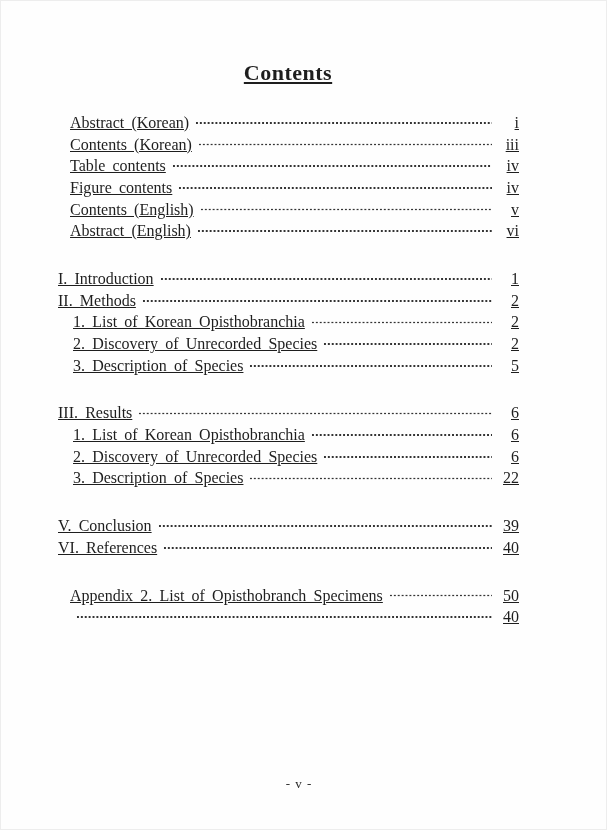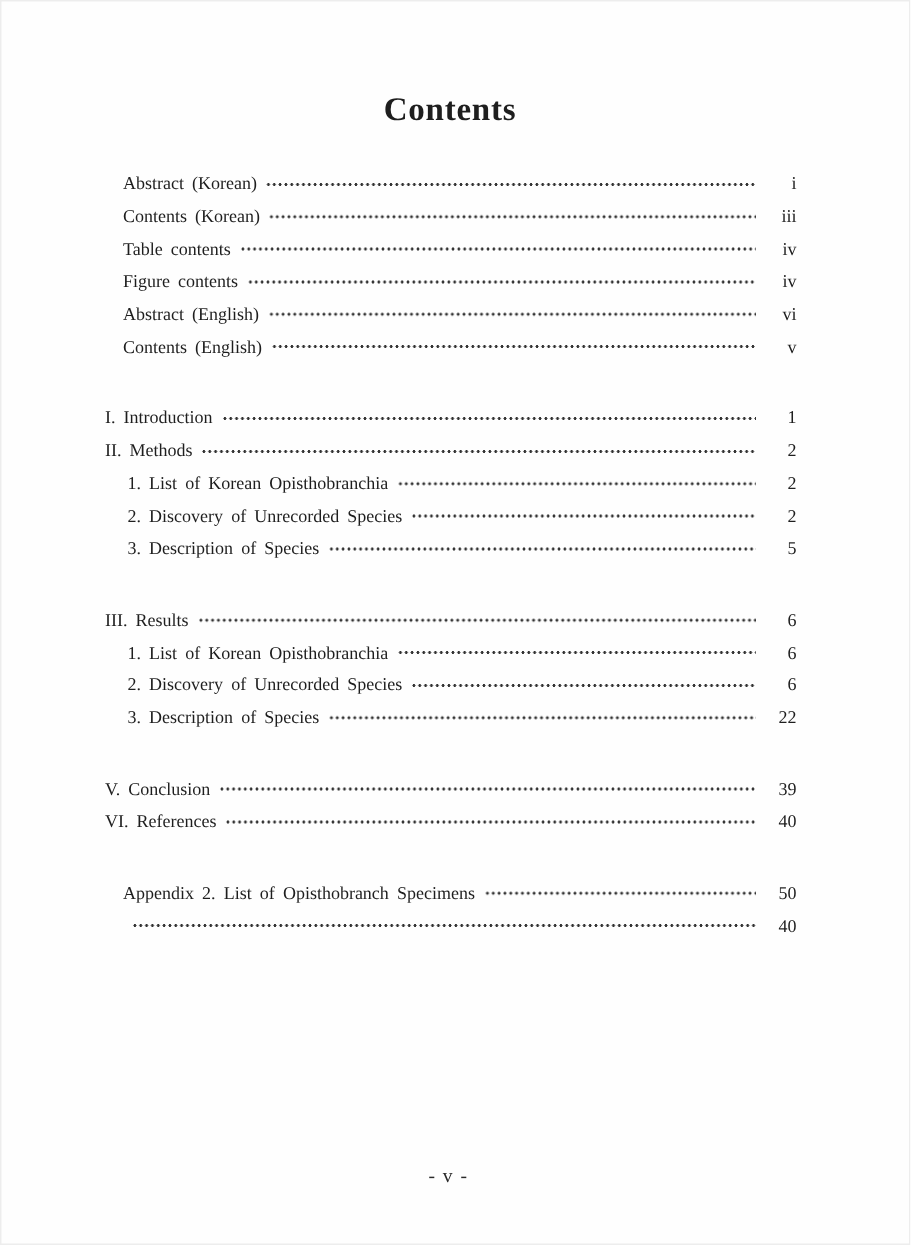--- a/index.html
+++ b/index.html
@@ -13,44 +13,45 @@
     height: 830px;
     box-sizing: border-box;
     background: #fefefe;
     border: 1px solid #ededed;
     font-family: "Liberation Serif", "DejaVu Serif", serif;
     color: #1e1e1e;
     overflow: hidden;
   }
   .content {
     position: absolute;
-    left: 68px;
+    left: 56px;
     top: 0;
     width: 462px;
+    text-decoration: underline;
   }
   .doc-title {
     margin-top: 56px;
     height: 31px;
     line-height: 31px;
     text-align: center;
     font-size: 22px;
     font-weight: bold;
     letter-spacing: 0.5px;
   }
   .toc {
     margin-top: 24px;
   }
   .toc-block + .toc-block {
     margin-top: 26px;
   }
   .toc-row {
     display: flex;
     align-items: center;
     height: 21.7px;
-    font-size: 12px;
+    font-size: 16px;
     word-spacing: 0.2em;
     white-space: nowrap;
   }
   .indent-front    { padding-left: 13px; }
   .indent-roman    { padding-left: 1px;  }
   .indent-sub      { padding-left: 16px; }
   .indent-appendix { padding-left: 13px; }
   .label {
     flex: 0 0 auto;
   }
@@ -107,28 +108,28 @@
           <span class="label">Table contents</span>
           <span class="dots"></span>
           <span class="pagenum">iv</span>
         </div>
         <div class="toc-row indent-front">
           <span class="label">Figure contents</span>
           <span class="dots"></span>
           <span class="pagenum">iv</span>
         </div>
         <div class="toc-row indent-front">
+          <span class="label">Contents (English)</span>
+          <span class="dots"></span>
+          <span class="pagenum">v</span>
+        </div>
+        <div class="toc-row indent-front">
           <span class="label">Abstract (English)</span>
           <span class="dots"></span>
           <span class="pagenum">vi</span>
-        </div>
-        <div class="toc-row indent-front">
-          <span class="label">Contents (English)</span>
-          <span class="dots"></span>
-          <span class="pagenum">v</span>
         </div>
       </div>
 
       <div class="toc-block">
         <div class="toc-row indent-roman">
           <span class="label">I. Introduction</span>
           <span class="dots"></span>
           <span class="pagenum">1</span>
         </div>
         <div class="toc-row indent-roman">

